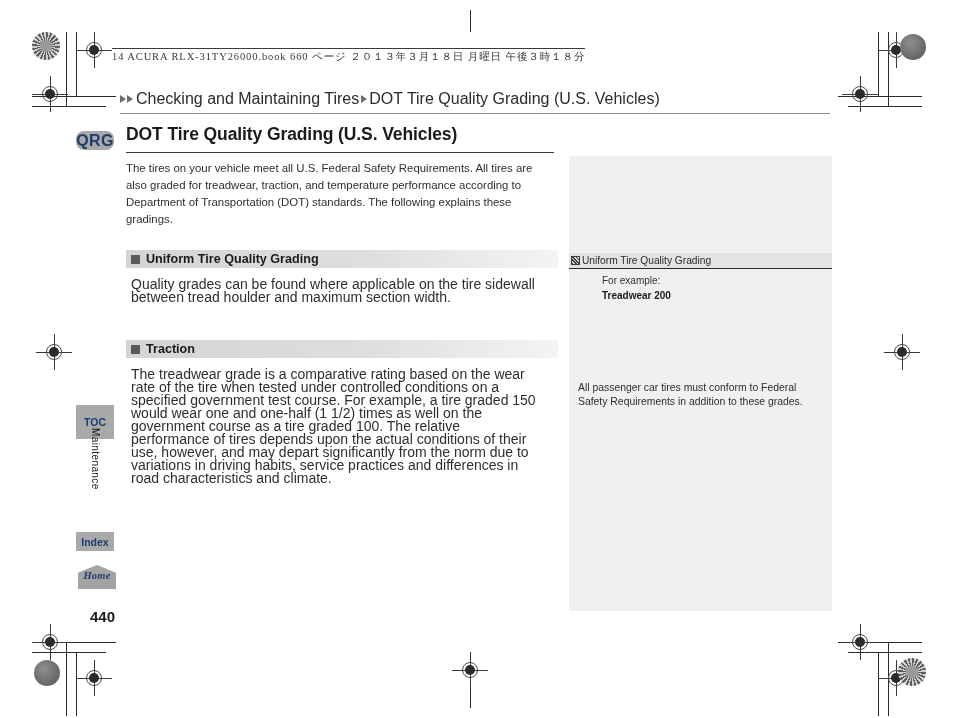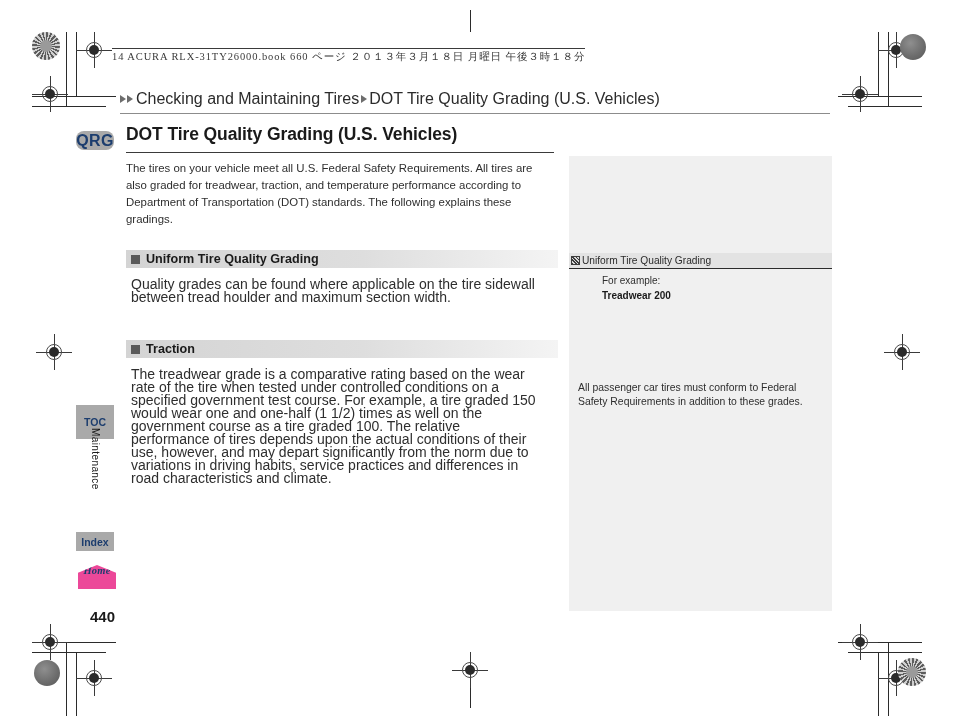--- a/index.html
+++ b/index.html
@@ -201,24 +201,24 @@
     color: #1a1a1a;
     writing-mode: vertical-rl;
     text-orientation: mixed;
     letter-spacing: 0.4px;
     white-space: nowrap;
   }
   .home-btn {
     position: absolute;
     left: 78px; top: 565px;
     width: 38px; height: 24px;
-    background: #ec4899;
+    background: #a3a3a3;
     clip-path: polygon(0% 32%, 50% 0%, 100% 32%, 100% 100%, 0% 100%);
     display: flex;
-    align-items: flex-start;
+    align-items: center;
     justify-content: center;
   }
   .home-btn .ht {
     font-family: "Liberation Serif", serif;
     font-style: italic;
     font-weight: bold;
     font-size: 10.5px;
     color: #1c3d6e;
     padding-bottom: 3px;
     letter-spacing: 0.2px;

